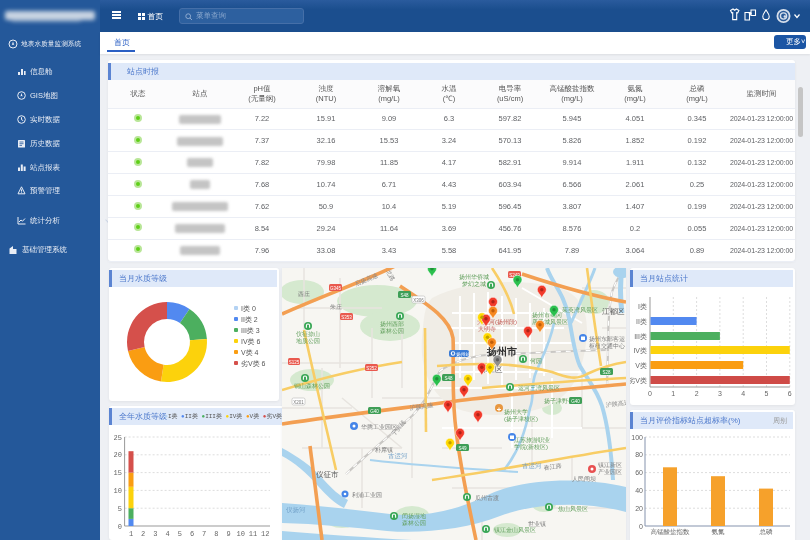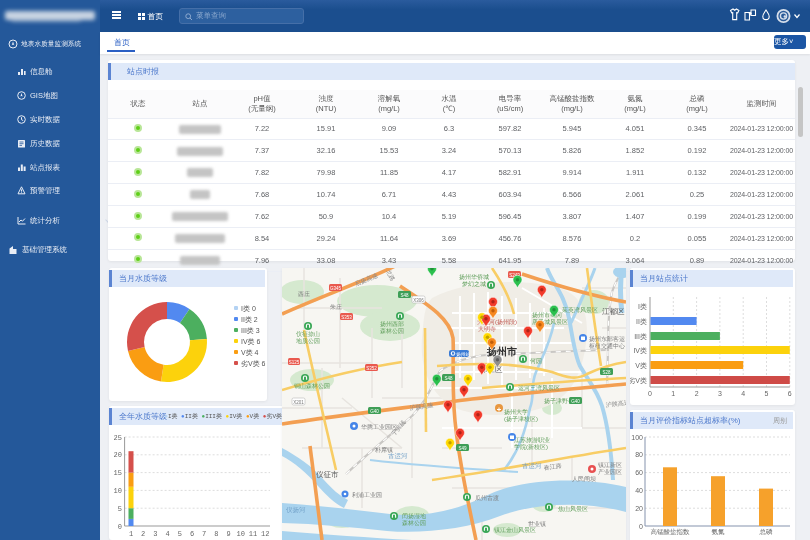--- a/index.html
+++ b/index.html
@@ -28,30 +28,30 @@
 .mi .txt { position:absolute; }
 .mi svg { position:absolute; top:6px; }
 .arrow { position:absolute; top:9px; width:4px; height:4px; border-right:1.2px solid #cfd8e8; border-bottom:1.2px solid #cfd8e8; }
 .arrow.up { transform:rotate(-135deg); top:10px; }
 .arrow.dn { transform:rotate(45deg); top:7.5px; }
 
 
 #tabbar { position:absolute; left:100px; top:32px; width:710px; height:22px; background:#fff; box-shadow:0 1px 2px rgba(0,0,0,0.08); }
 #tab1 { position:absolute; left:14px; top:5px; color:#2a5fc4; font-size:8px; }
 #tab1u { position:absolute; left:7px; top:17.5px; width:28px; height:2.5px; background:#2a5fc4; }
-#morebtn { position:absolute; right:4.5px; top:2.7px; width:31.5px; height:14px; background:#1b55a4; border-radius:3px; color:#fff; font-size:7.5px; text-align:left; line-height:14px; }
+#morebtn { position:absolute; right:4.5px; top:2.7px; width:31.5px; height:14px; background:#1b55a4; border-radius:3px; color:#fff; font-size:7.5px; text-align:right; line-height:14px; }
 
 
 .panel { position:absolute; background:#fff; border-radius:3px; box-shadow:0 1px 3px rgba(0,0,0,0.06); }
 .phead { position:relative; height:17px; background:#dfe9f9; border-left:3px solid #5b84d2; color:#4d79cc; font-size:8px; line-height:17px; padding-left:7px; }
 
 
 #tpanel { left:108px; top:60px; width:687px; height:201px; }
 #tpanel .phead { margin:3px 0 0 0; width:100%;padding-left:16px; }
-table { border-collapse:collapse; width:687px; table-layout:fixed; font-size:8px; color:#606266;margin-top:10px; }
+table { border-collapse:collapse; width:687px; table-layout:fixed; font-size:8px; color:#606266; }
 thead td { background:#fbfbfc; color:#555; text-align:center; height:28px; line-height:10px; font-size:7.5px; border-bottom:1px solid #ebeef5; }
 tbody td { text-align:center; height:21.9px; border-bottom:1px solid #ebeef5; font-size:7.5px; white-space:nowrap; }
 tbody td:last-child { font-size:7px; letter-spacing:-0.1px; }
 .dot { display:inline-block; width:8px; height:8px; background:#5ecf17; border:2px solid #b9e698; border-radius:50%; }
 .blur { display:inline-block; height:9px; background:#c4c4c4; border-radius:2px; filter:blur(1.8px); vertical-align:middle; }
 
 
 #sbar { position:absolute; right:7px; top:87px; width:5px; height:50px; background:#c5c5c5; border-radius:3px; }
 </style>
 </head>
@@ -279,21 +279,21 @@
           <td>641.95</td>
           <td>7.89</td>
           <td>3.064</td>
           <td>0.89</td>
           <td>2024-01-23 12:00:00</td>
         </tr>
     </tbody>
   </table>
 </div>
 
-<div class="panel" id="p-donut" style="left:109px;top:268px;width:158px;height:133px;">
+<div class="panel" id="p-donut" style="left:109px;top:268px;width:170px;height:133px;">
   <div class="phead" style="margin-top:2px;margin-right:2px;">当月水质等级</div>
   <svg width="170" height="112" viewBox="0 0 170 112">
     <path d="M58.00 15.00 A40 40 0 0 1 80.53 21.95 L70.96 36.00 A23 23 0 0 0 58.00 32.00 Z" fill="#5289f0"></path>
     <path d="M80.53 21.95 A40 40 0 0 1 97.89 52.01 L80.94 53.28 A23 23 0 0 0 70.96 36.00 Z" fill="#4caf5f"></path>
     <path d="M97.89 52.01 A40 40 0 0 1 52.04 94.55 L54.57 77.74 A23 23 0 0 0 80.94 53.28 Z" fill="#fcd20c"></path>
     <path d="M52.04 94.55 A40 40 0 0 1 19.00 63.90 L35.58 60.12 A23 23 0 0 0 54.57 77.74 Z" fill="#fa9d12"></path>
     <path d="M19.00 63.90 A40 40 0 0 1 58.00 15.00 L58.00 32.00 A23 23 0 0 0 35.58 60.12 Z" fill="#d5504b"></path>
     <g font-size="7" fill="#555">
       <rect x="125" y="19" width="4" height="4" rx="1" fill="#b3d2f3"></rect>
         <text x="132" y="24">I类 0</text>

